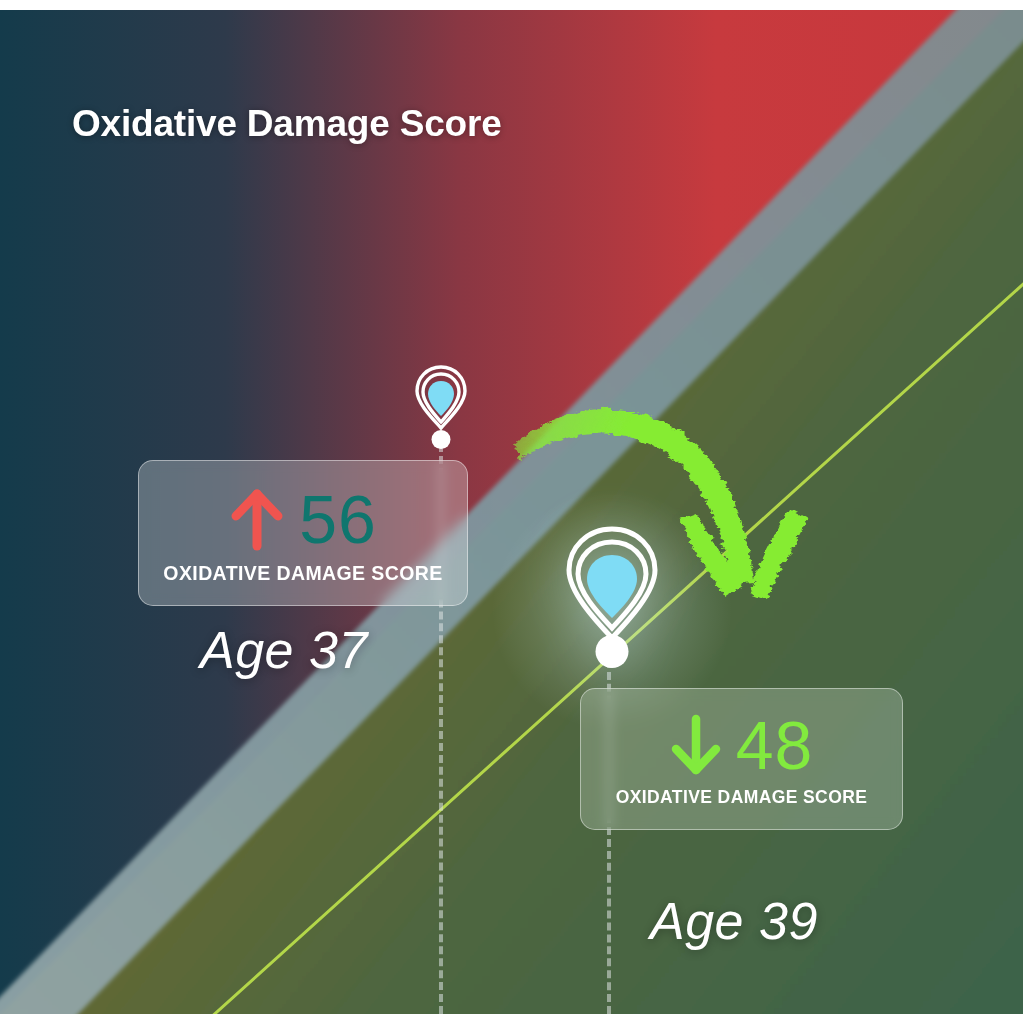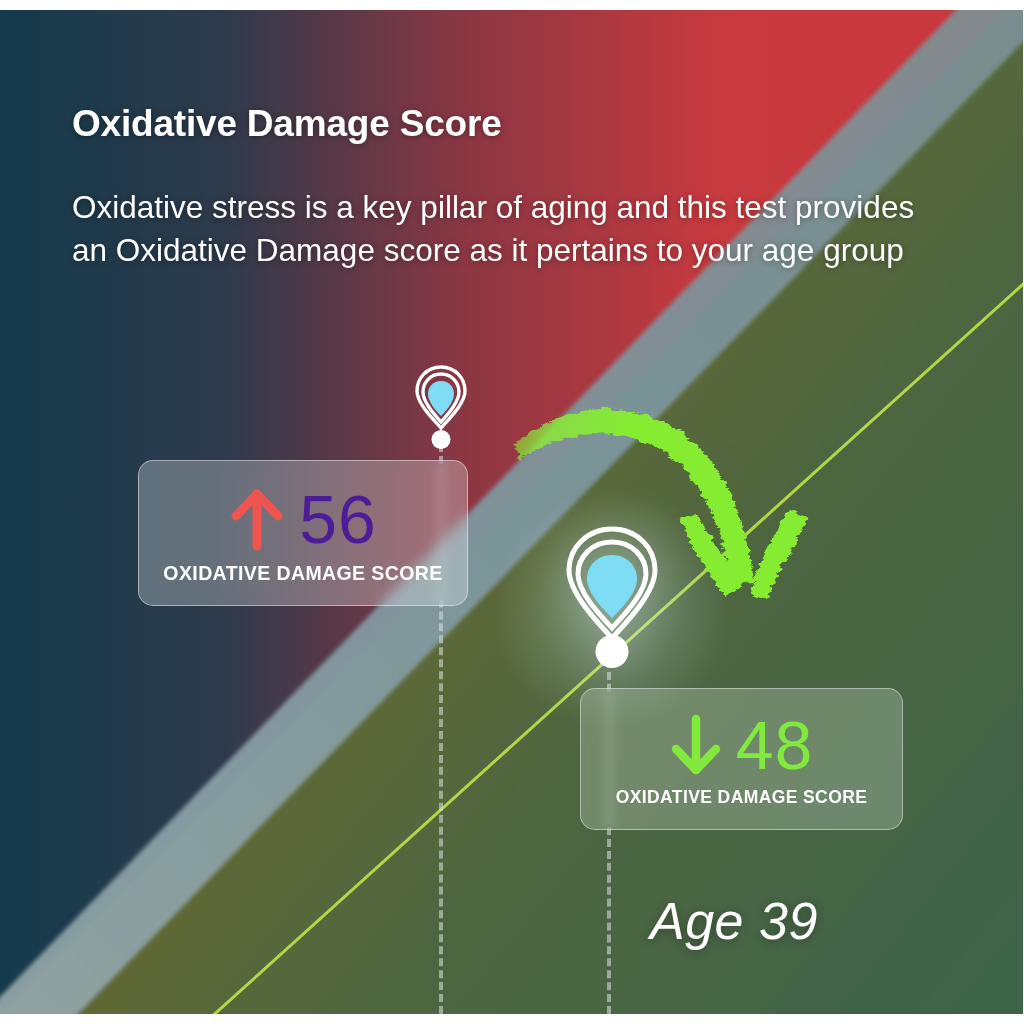--- a/index.html
+++ b/index.html
@@ -107,21 +107,21 @@
     letter-spacing:0.4px;
     white-space:nowrap;
   }
 
   #card-left {
     left:138px; top:460px;
     width:330px; height:146px;
     background:rgba(236,238,240,0.30);
   }
   #card-left .card-row { margin-top:6px; }
-  #card-left .card-value { color:#4c1d95; }
+  #card-left .card-value { color:#0f766e; }
   #card-left .card-label { font-size:19.5px; margin-top:10px; }
 
   #card-right {
     left:580px; top:688px;
     width:323px; height:142px;
     background:rgba(225,240,225,0.26);
   }
   #card-right .card-row { margin-top:4px; }
   #card-right .card-value { color:#82ea3e; }
   #card-right .card-label { font-size:17.5px; margin-top:10px; }
@@ -188,21 +188,20 @@
       <line x1="208" y1="1010" x2="1030" y2="268" stroke="#b9dd4a" stroke-width="3" stroke-linecap="round" opacity="0.95"></line>
 
       <ellipse cx="612" cy="600" rx="120" ry="120" fill="url(#glowA)"></ellipse>
     </svg>
   </div>
 
   <div class="guide" style="left:439px; top:432px; height:582px;"></div>
   <div class="guide" style="left:607px; top:660px; height:354px;"></div>
 
   <div id="headline">Oxidative Damage Score</div>
-  <div id="subline">Oxidative stress is a key pillar of aging and this test provides an Oxidative Damage score as it pertains to your age group</div>
 
   <div class="pin" id="pin-a">
     <svg width="70" height="80" viewBox="0 0 70 80">
       <path d="M35 9 C21 9 11 20 11 33 C11 45 26 60 35 70 C44 60 59 45 59 33 C59 20 49 9 35 9 Z" fill="none" stroke="#ffffff" stroke-width="3.4"></path>
       <path d="M35 16 C24 16 17 25 17 34 C17 44 28 56 35 64 C42 56 53 44 53 34 C53 25 46 16 35 16 Z" fill="none" stroke="#ffffff" stroke-width="3.4"></path>
       <path d="M35 23 C27 23 22 29 22 36 C22 44 30 53 35 58 C40 53 48 44 48 36 C48 29 43 23 35 23 Z" fill="#7fdcf5"></path>
     </svg>
     <div class="pin-dot"></div>
   </div>
 
@@ -258,15 +257,16 @@
     <div class="card-row">
       <svg class="card-arrow" width="52" height="62" viewBox="0 0 52 62">
         <path d="M26 5 L26 56" stroke="#82ea3e" stroke-width="8.5" stroke-linecap="round"></path>
         <path d="M6 35 L26 56 L46 35" fill="none" stroke="#82ea3e" stroke-width="8.5" stroke-linecap="round" stroke-linejoin="round"></path>
       </svg>
       <span class="card-value">48</span>
     </div>
     <div class="card-label">OXIDATIVE DAMAGE SCORE</div>
   </div>
 
+  <div class="age-caption" id="age-left">Age 37</div>
   <div class="age-caption" id="age-right">Age 39</div>
 
 </div>
 
 </body></html>

